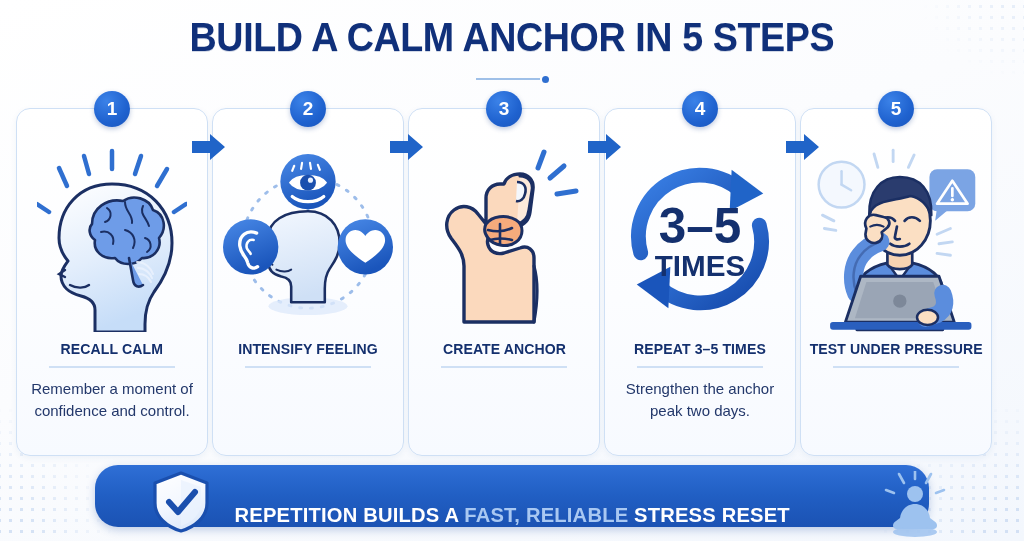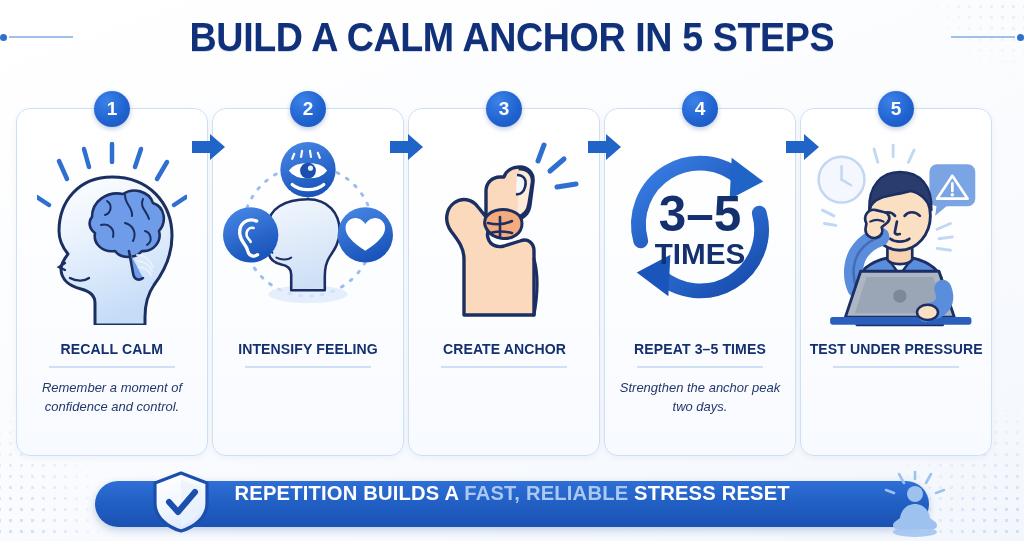--- a/index.html
+++ b/index.html
@@ -50,22 +50,23 @@
 
   .page { position: relative; z-index: 2; width: 1024px; height: 541px; }
 
   
   .header {
     position: absolute;
     top: 8px; left: 0; right: 0;
     height: 58px;
     display: flex;
     align-items: center;
-    justify-content: space-between;
+    justify-content: center;
     gap: 16px;
+    flex-direction: column;
   }
   .title-rule { display: flex; align-items: center; gap: 0; }
   .rule-dot {
     width: 7px; height: 7px; border-radius: 50%;
     background: #2f6fd0;
   }
   .rule-line { width: 64px; height: 2px; background: #9fc0e8; }
   .rule-line.left { margin-left: 2px; }
   .rule-line.right { margin-right: 2px; }
 
@@ -118,20 +119,21 @@
     justify-content: center;
     box-shadow: 0 2px 5px rgba(20,60,140,.28);
     z-index: 6;
     font-family: "Liberation Sans", sans-serif;
   }
 
   .art {
     width: 100%;
     height: 200px;
     display: flex;
+    align-items: center;
     justify-content: center;
     margin-top: 4px;
   }
   .art svg { display: block; }
 
   .card-heading {
     font-family: "Liberation Sans Narrow", "Liberation Sans", sans-serif;
     font-size: 14.5px;
     font-weight: 700;
     color: #14306e;
@@ -140,50 +142,49 @@
     white-space: nowrap;
     transform: scaleX(.97);
     margin-top: 2px;
   }
   .card-rule {
     width: 126px; height: 2px;
     background: #cfe0f5;
     margin: 9px 0 10px;
   }
   .card-body {
-    font-size: 13px;
+    font-size: 15px;
     line-height: 1.48;
     color: #23386b;
     text-align: center;
     max-width: 168px;
-    font-style: italic;
   }
 
   
   .arrow {
     position: absolute;
     top: 132px;
     width: 34px; height: 30px;
     z-index: 8;
   }
   .arrow.a1 { left: 192px; }
   .arrow.a2 { left: 390px; }
   .arrow.a3 { left: 588px; }
   .arrow.a4 { left: 786px; }
 
   
   .banner {
     position: absolute;
     left: 95px; bottom: 14px;
-    width: 834px; height: 46px;
+    width: 834px; height: 62px;
     border-radius: 23px;
     background: linear-gradient(180deg, #2f6fd6 0%, #215fc4 48%, #1b52b3 100%);
     box-shadow: 0 3px 8px rgba(25,70,160,.25);
     display: flex;
-    align-items: flex-start;
+    align-items: flex-end;
     justify-content: center;
   }
   .banner-text {
     font-family: "Liberation Sans Narrow", "Liberation Sans", sans-serif;
     font-size: 21px;
     font-weight: 700;
     color: #ffffff;
     letter-spacing: .2px;
     transform: scaleX(.96);
     white-space: nowrap;

